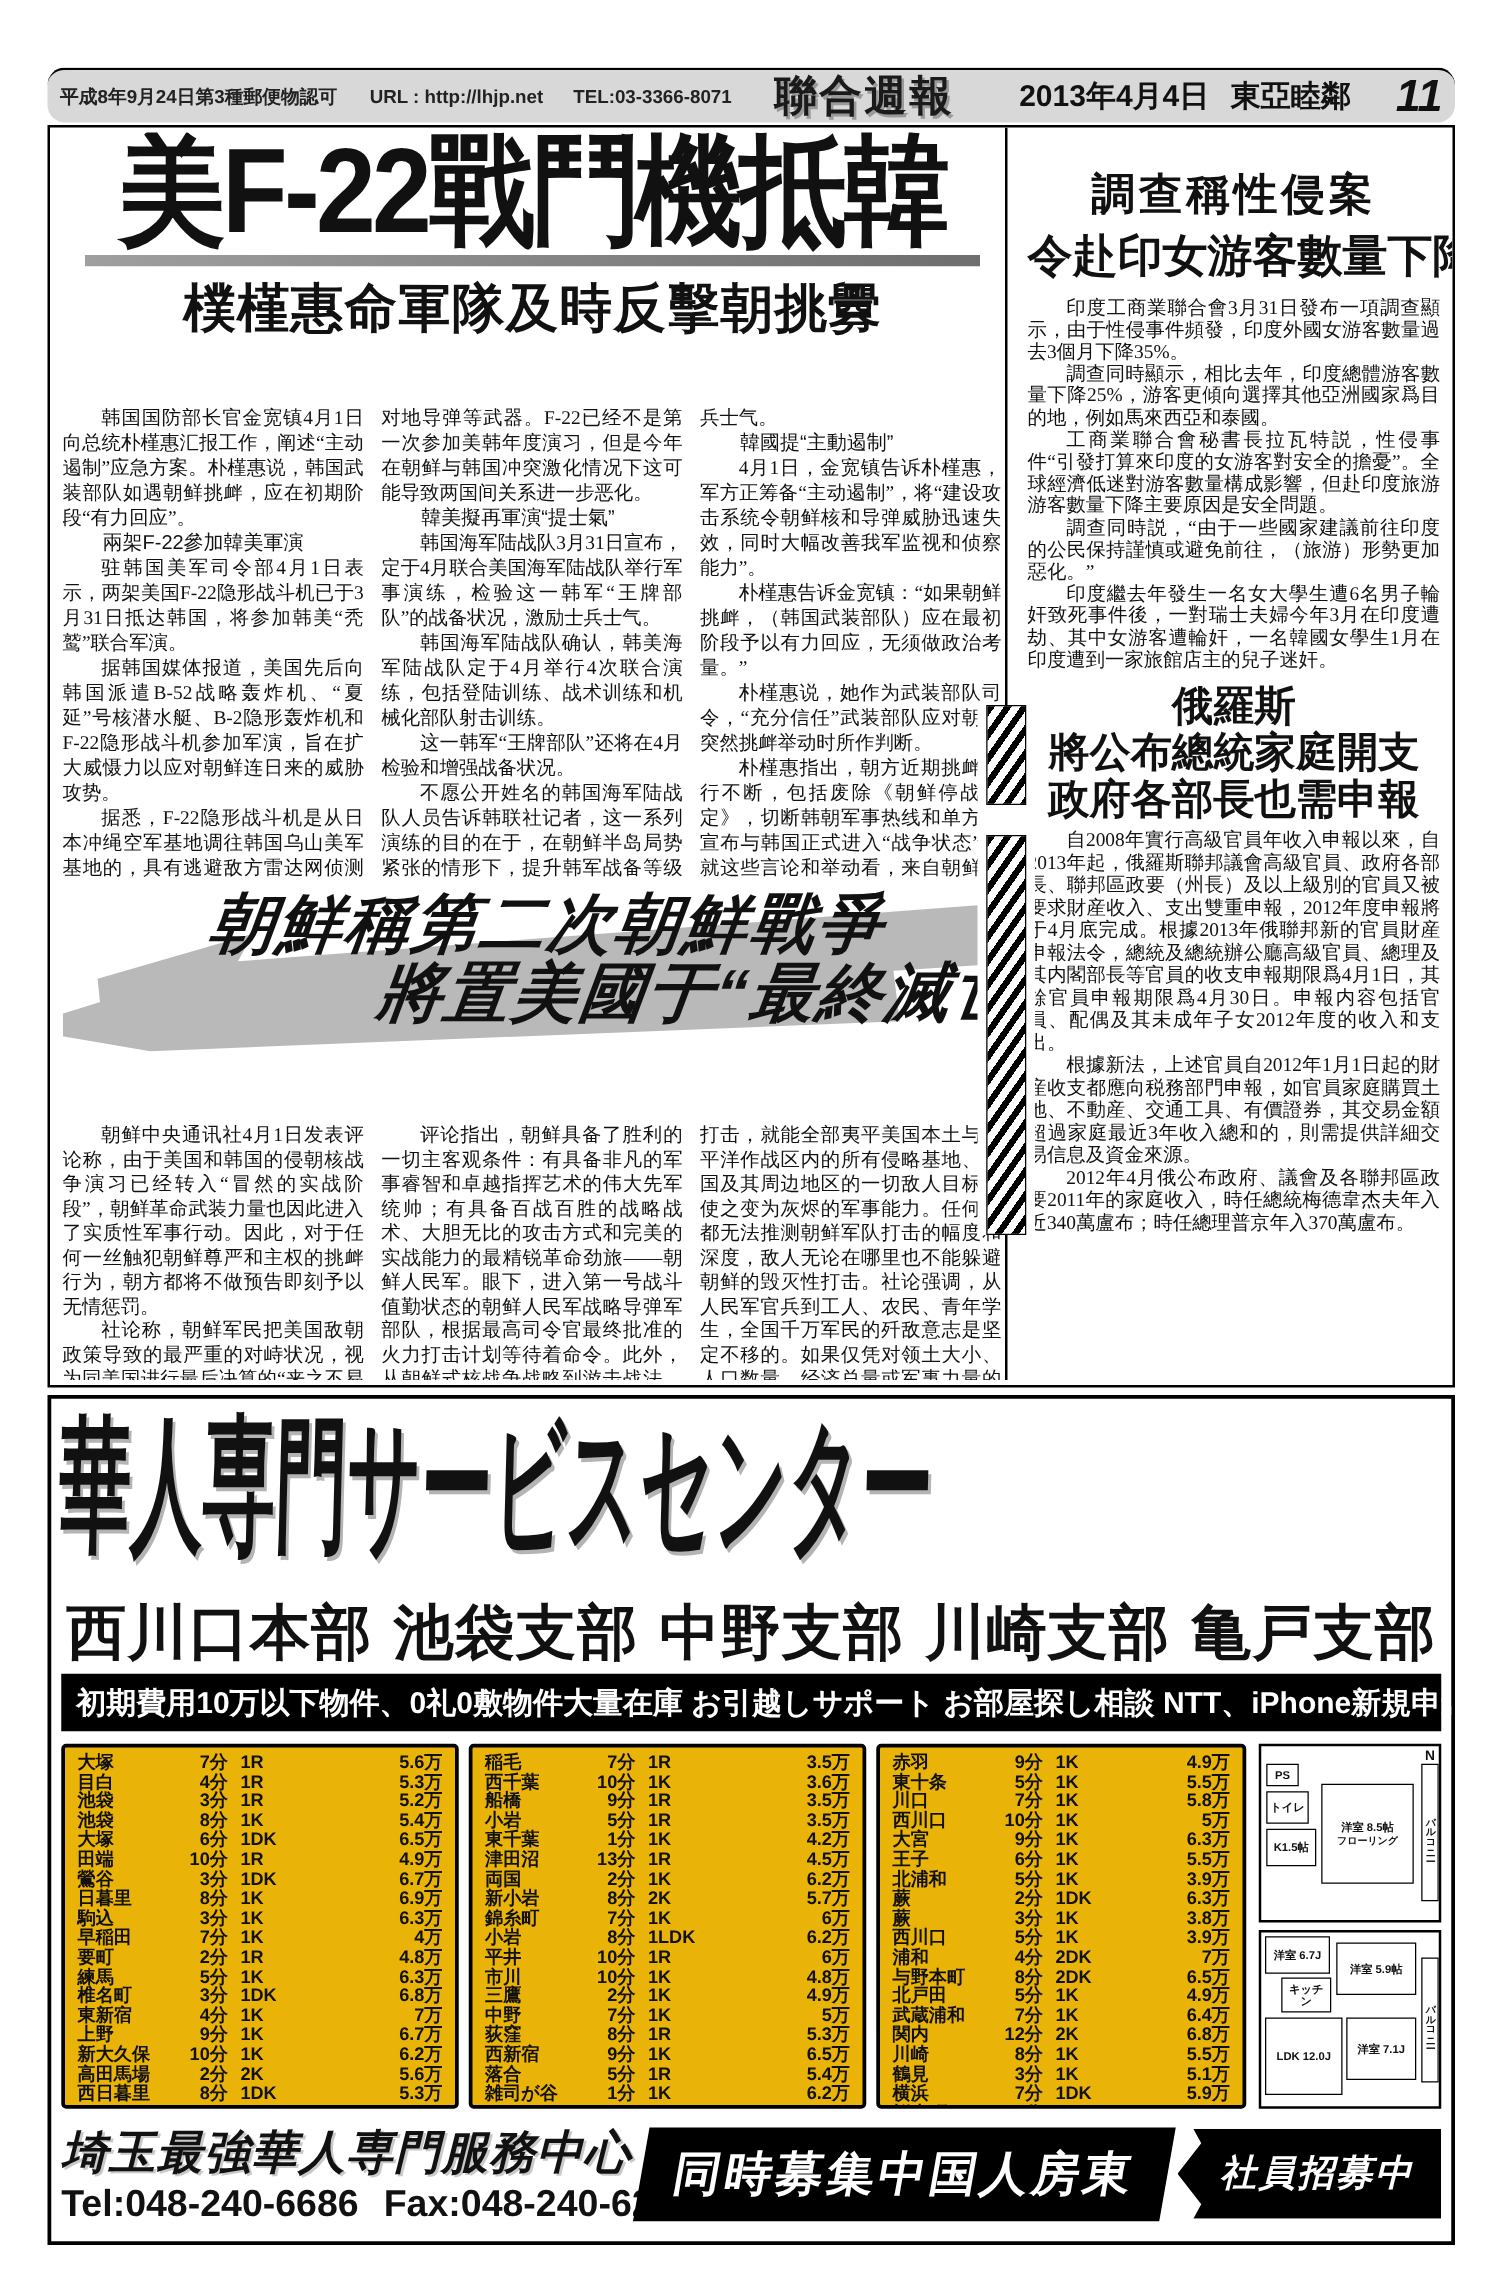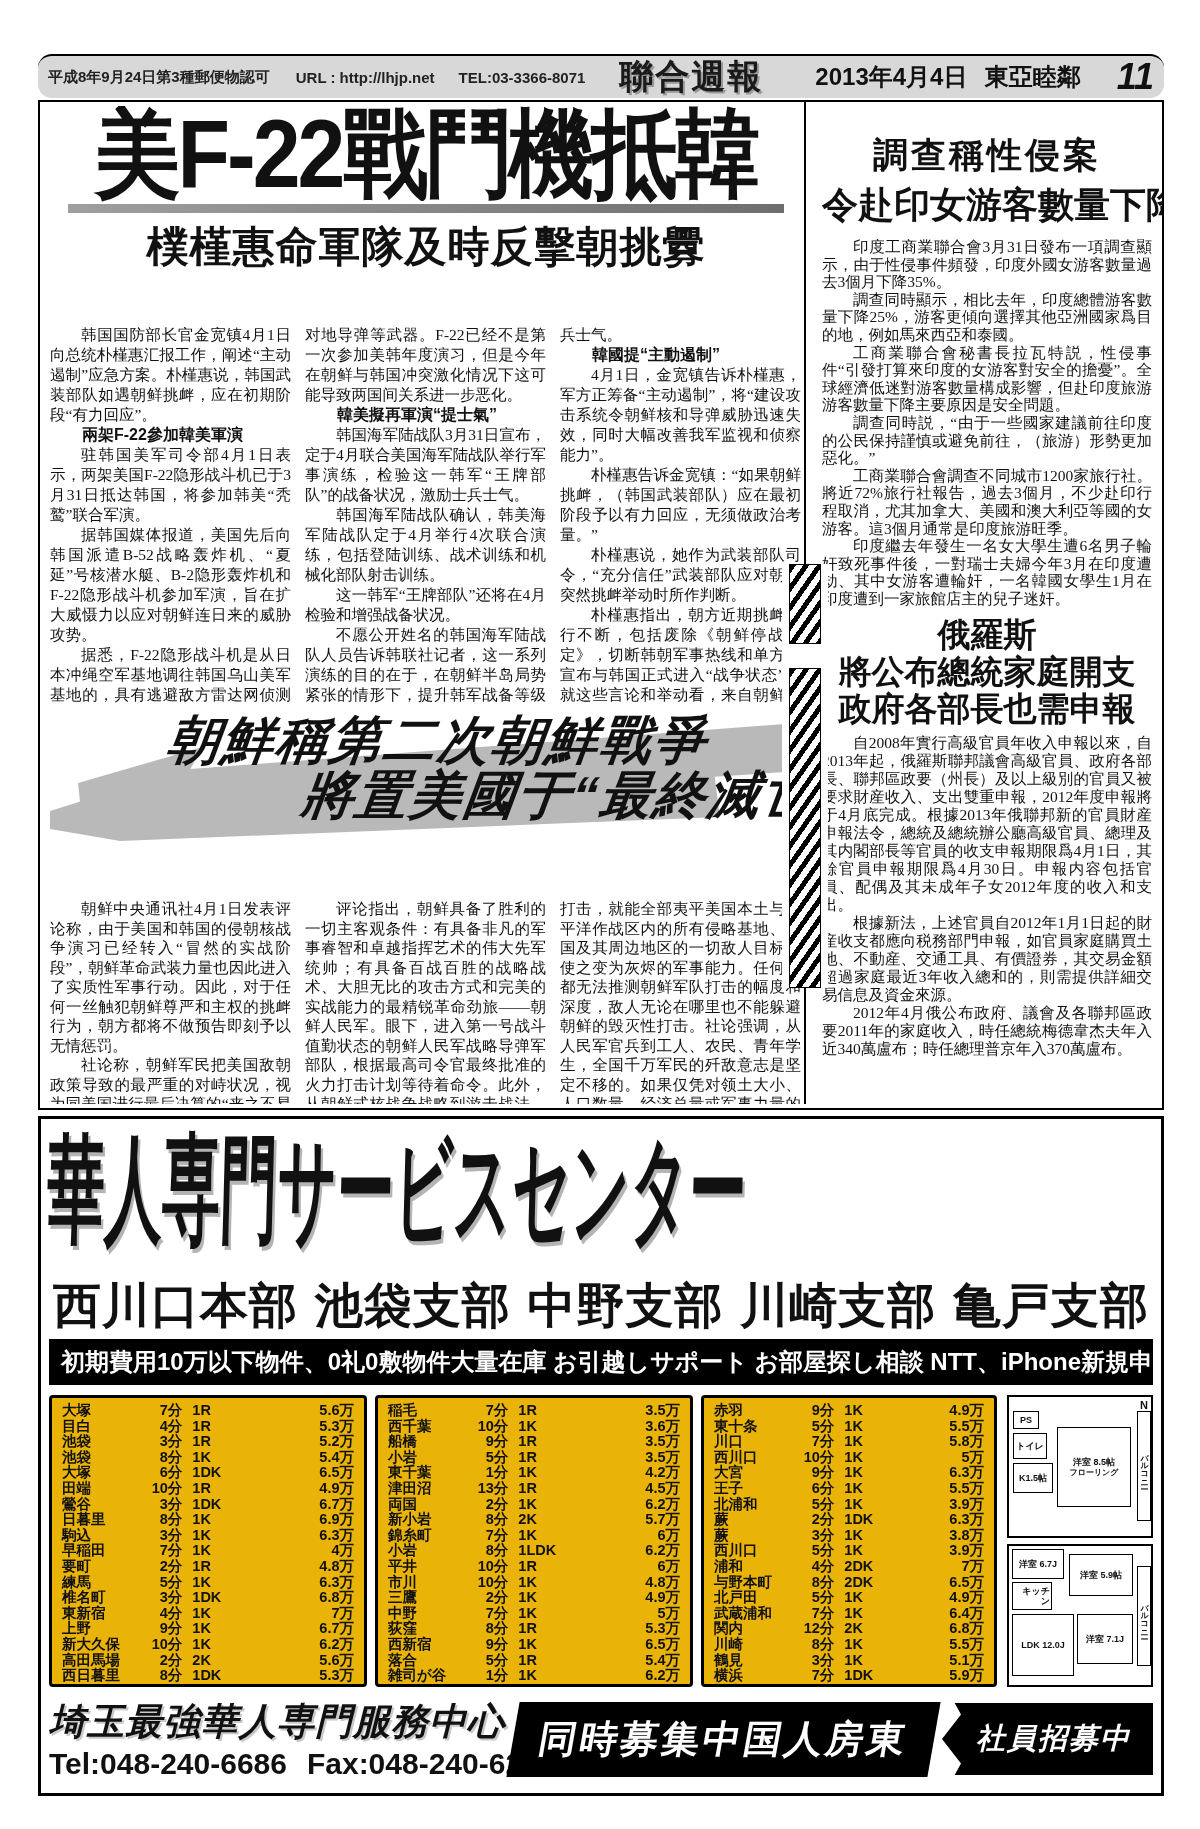--- a/index.html
+++ b/index.html
@@ -26,21 +26,21 @@
   .headline-rule{height:9px;background:linear-gradient(90deg,#9f9f9f,#6e6e6e);margin:14px 18px 6px;}
   .subheadline{font-size:42px;font-weight:900;text-align:center;letter-spacing:1px;white-space:nowrap;}
   .cols{display:flex;gap:14px;margin-top:6px;}
   .col{width:241px;overflow:hidden;font-family:"Liberation Serif",serif;font-size:15.5px;
        line-height:20px;text-align:justify;margin-top:44px;}
   .cols.row1 .col{height:380px;}
   .cols.row2 .col{height:312px;line-height:19.5px;}
   .col p{margin:0;}
   .para{text-indent:2em;}
   .para.no-indent{text-indent:0;}
-  .col-subhead{font-family:"Liberation Sans",sans-serif;font-weight:bold;text-indent:2em;font-size:16px;}
+  .col-subhead{font-family:"Liberation Sans",sans-serif;font-weight:normal;text-indent:2em;font-size:16px;}
   
   .banner{position:relative;height:140px;margin:4px 0 4px;overflow:hidden;}
   .banner svg{position:absolute;left:0;top:0;width:100%;height:100%;}
   .banner-line{position:relative;font-size:52px;font-weight:900;font-style:italic;letter-spacing:2px;
                transform:skewX(-7deg);line-height:1.2;white-space:nowrap;z-index:1;}
   .banner-line.l1{margin-left:118px;}
   .banner-line.l2{margin-left:252px;margin-top:-8px;}
   
   .india-title1{font-size:35px;font-weight:900;text-align:center;letter-spacing:3px;white-space:nowrap;margin-top:22px;}
   .india-title2{font-size:36px;font-weight:900;text-align:center;letter-spacing:0;margin:2px 0 8px;white-space:nowrap;}
@@ -177,21 +177,20 @@
 
     <div class="right-zone">
       <div class="india-title1">調查稱性侵案</div>
       <div class="india-title2">令赴印女游客數量下降</div>
       <div class="serif-paras">
 
       <p>印度工商業聯合會3月31日發布一項調查顯示，由于性侵事件頻發，印度外國女游客數量過去3個月下降35%。</p>
           <p>調查同時顯示，相比去年，印度總體游客數量下降25%，游客更傾向選擇其他亞洲國家爲目的地，例如馬來西亞和泰國。</p>
           <p>工商業聯合會秘書長拉瓦特説，性侵事件“引發打算來印度的女游客對安全的擔憂”。全球經濟低迷對游客數量構成影響，但赴印度旅游游客數量下降主要原因是安全問題。</p>
           <p>調查同時説，“由于一些國家建議前往印度的公民保持謹慎或避免前往，（旅游）形勢更加惡化。”</p>
-          <p>工商業聯合會調查不同城市1200家旅行社。將近72%旅行社報告，過去3個月，不少赴印行程取消，尤其加拿大、美國和澳大利亞等國的女游客。這3個月通常是印度旅游旺季。</p>
           <p>印度繼去年發生一名女大學生遭6名男子輪奸致死事件後，一對瑞士夫婦今年3月在印度遭劫、其中女游客遭輪奸，一名韓國女學生1月在印度遭到一家旅館店主的兒子迷奸。</p>
         </div>
 
       <div class="russia-title">
         <div>俄羅斯</div>
         <div>將公布總統家庭開支</div>
         <div>政府各部長也需申報</div>
       </div>
       <div class="serif-paras russia-paras">
 
@@ -628,21 +627,21 @@
           <div class="fp" style="left:4px;top:36px;width:34px;height:26px;">トイレ</div>
           <div class="fp" style="left:4px;top:66px;width:40px;height:30px;">K1.5帖</div>
           <div class="fp" style="left:48px;top:30px;width:74px;height:80px;flex-direction:column;">
             <span>洋室 8.5帖</span>
             <span style="font-size:8px;">フローリング</span>
           </div>
           <div class="fp fp-vert" style="right:0;top:14px;width:14px;height:110px;font-size:8px;">バルコニー</div>
         </div>
         <div class="plan">
           <div class="fp" style="left:3px;top:3px;width:52px;height:30px;">洋室 6.7J</div>
-          <div class="fp" style="left:3px;top:36px;width:40px;height:28px;text-align:right;">キッチン</div>
+          <div class="fp" style="left:16px;top:36px;width:40px;height:28px;">キッチン</div>
           <div class="fp" style="left:3px;top:68px;width:62px;height:62px;">LDK 12.0J</div>
           <div class="fp" style="left:68px;top:68px;width:56px;height:50px;">洋室 7.1J</div>
           <div class="fp" style="left:60px;top:8px;width:64px;height:42px;">洋室 5.9帖</div>
           <div class="fp fp-vert" style="right:0;top:20px;width:14px;height:100px;font-size:8px;">バルコニー</div>
         </div>
       </div>
     </div>
 
     <div class="ad-footer">
       <div class="footer-left">

